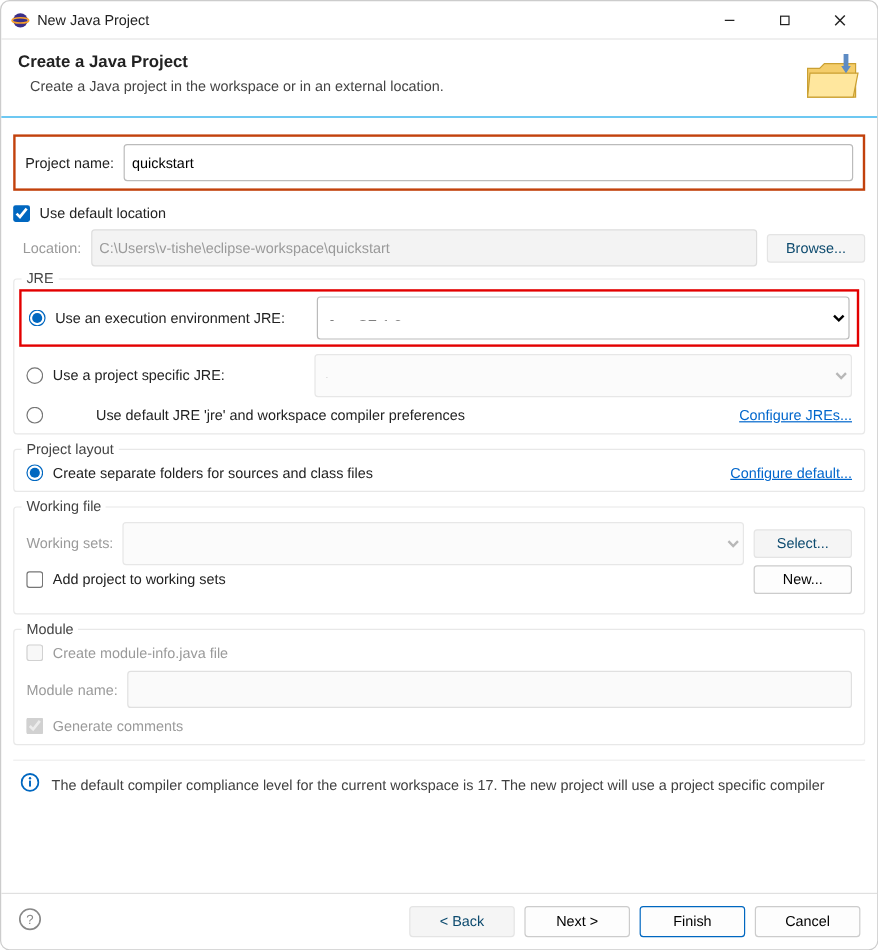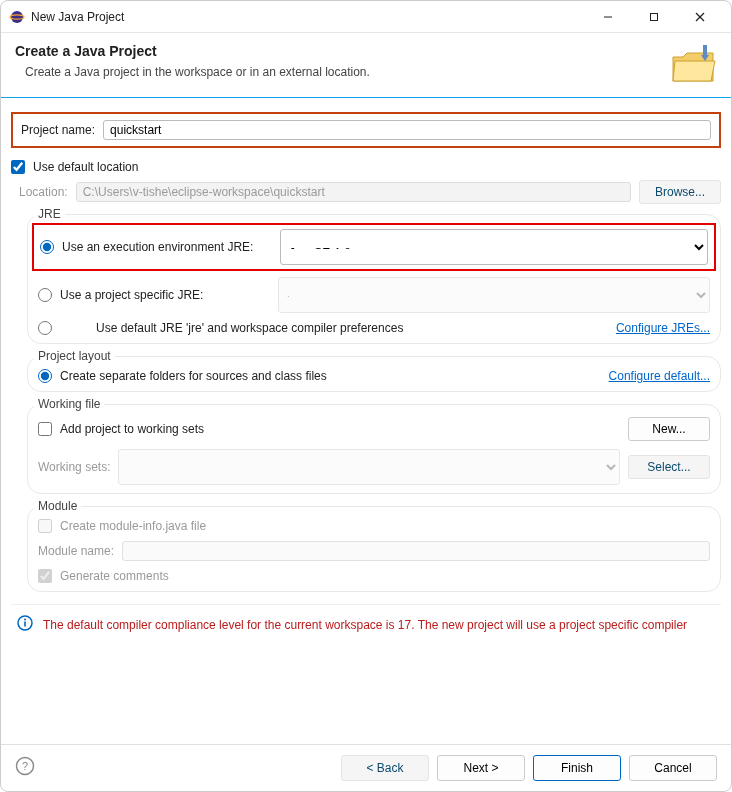--- a/index.html
+++ b/index.html
@@ -23,40 +23,40 @@
     
     .content { flex: 1; padding: 14px 10px 8px 10px; overflow: auto; }
 
     .hl-red { border: 2px solid #c2410c; padding: 6px 8px; margin-bottom: 12px; }
     .hl-red2 { border: 2px solid #e30000; padding: 4px 6px; margin: -4px -6px 6px -6px; }
 
     .row { display: flex; align-items: center; gap: 8px; margin-bottom: 8px; }
     .row label { font-size: 12px; color: #222; }
     .row .disabled-label { color: #9a9a9a; }
 
-    input[type="text"] { height: 20px; font-size: 12px; padding: 2px 6px; border: 1px solid #bbb; border-radius: 3px; background: #fff; }
+    input[type="text"] { height: 31px; font-size: 12px; padding: 2px 6px; border: 1px solid #bbb; border-radius: 3px; background: #fff; }
     input[type="text"].disabled { background: #f3f3f3; color: #9a9a9a; border-color: #ddd; }
     input[type="text"].moddisabled { background: #fafafa; color: #9a9a9a; border-color: #e0e0e0; }
 
     select { height: 36px; font-size: 12px; padding: 15px 4px; border: 1px solid #bbb; border-radius: 3px; background: #fff; }
     select.disabled { background: #fafafa; color: #9a9a9a; border-color: #ddd; }
 
     .chk { width: 14px; height: 14px; accent-color: #0067c0; }
     .radio { width: 14px; height: 14px; accent-color: #0067c0; }
 
     .btn { height: 24px; font-size: 12px; padding: 0 14px; border: 1px solid #ccc; border-radius: 3px; background: #fdfdfd; min-width: 82px; }
     .btn.disabled { color: #0c4a6e; background: #f5f5f5; border-color: #e4e4e4; }
 
-    .fieldset { border: 1px solid #e8e8e8; border-radius: 14px; padding: 12px 10px 8px 10px; margin-bottom: 12px; position: relative; margin-left: 16px; }
+    .fieldset { border: 1px solid #e8e8e8; border-radius: 3px; padding: 12px 10px 8px 10px; margin-bottom: 12px; position: relative; }
     .fieldset-label { font-size: 12px; color: #444; position: absolute; top: -8px; left: 6px; background: #fff; padding: 0 4px; }
 
     .link { color: #0066cc; text-decoration: underline; font-size: 12px; }
     .right { margin-left: auto; }
 
-    .info-row { display: flex; align-items: center; gap: 10px; padding: 10px 6px; font-size: 12px; color: #b91c1c; border-top: 1px solid #eee; }
+    .info-row { display: flex; align-items: center; gap: 10px; padding: 10px 6px; font-size: 12px; color: #404040; border-top: 1px solid #eee; }
     .info-icon { flex-shrink: 0; }
 
     
     .footer { border-top: 1px solid #e0e0e0; padding: 10px 14px; display: flex; align-items: center; gap: 8px; }
     .footer .help { margin-right: auto; }
     .footer .btn { min-width: 88px; height: 26px; }
     .footer .btn.primary { border-color: #0067c0; }
 
     .flex1 { flex: 1; }
     .ml8 { margin-left: 8px; }
@@ -161,29 +161,29 @@
     <span class="fieldset-label">Project layout</span>
     <div class="row" style="margin-bottom:0;">
       <input type="radio" class="radio" name="layout" checked="" style="">
       <label>Create separate folders for sources and class files</label>
       <a href="#" class="link right">Configure default...</a>
     </div>
   </div>
 
   <div class="fieldset">
     <span class="fieldset-label">Working file</span>
+    <div class="row" style="margin-bottom:0;">
+      <label class="disabled-label">Working sets:</label>
+      <select class="flex1 disabled" disabled=""><option></option></select>
+      <button class="btn disabled" disabled="">Select...</button>
+    </div>
     <div class="row">
       <input type="checkbox" class="chk" style="">
       <label>Add project to working sets</label>
       <button class="btn right">New...</button>
-    </div>
-    <div class="row" style="margin-bottom:0;">
-      <label class="disabled-label">Working sets:</label>
-      <select class="flex1 disabled" disabled=""><option></option></select>
-      <button class="btn disabled" disabled="">Select...</button>
     </div>
   </div>
 
   <div class="fieldset">
     <span class="fieldset-label">Module</span>
     <div class="row">
       <input type="checkbox" class="chk" disabled="" style="">
       <label class="disabled-label">Create module-info.java file</label>
     </div>
     <div class="row">

